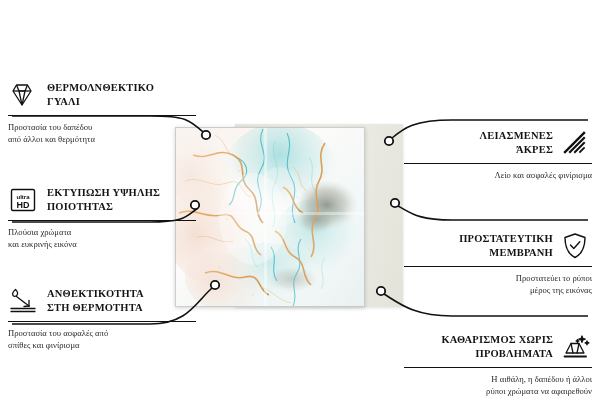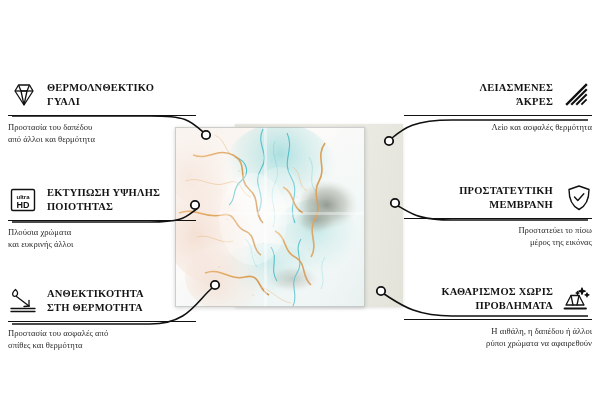--- a/index.html
+++ b/index.html
@@ -51,23 +51,23 @@
   
   #connectors{position:absolute;left:0;top:0;width:600px;height:400px;pointer-events:none;}
 
   
   .feature{position:absolute;width:188px;}
   .f-left{left:8px;text-align:left;}
   .f-right{right:8px;text-align:right;}
 
   .f-head{display:flex;align-items:center;gap:9px;min-height:34px;}
   .f-left .f-head{justify-content:flex-start;}
-  .f-right .f-head{justify-content:flex-end;flex-direction:row;}
-
-  .f-icon{width:30px;height:30px;flex:0 0 30px;display:flex;align-items:center;justify-content:flex-end;}
+  .f-right .f-head{justify-content:flex-end;flex-direction:row;margin-top:48px;}
+
+  .f-icon{width:30px;height:30px;flex:0 0 30px;display:flex;align-items:center;justify-content:flex-start;}
   .f-icon svg{display:block;}
 
   .f-title{
     font-size:10.5px;letter-spacing:.2px;line-height:1.32;
     color:#141414;font-weight:700;text-transform:uppercase;
     font-family:"Liberation Serif", serif;
   }
   .f-rule{height:1px;background:#111;margin-top:3px;width:100%;}
   .f-desc{
     margin-top:5px;font-size:8.6px;line-height:1.45;color:#2b2b2b;
@@ -248,21 +248,21 @@
         </svg>
       </span>
       <span class="f-title">
         <span>ΕΚΤΥΠΩΣΗ ΥΨΗΛΗΣ</span><br>
         <span>ΠΟΙΟΤΗΤΑΣ</span>
       </span>
     </div>
     <div class="f-rule"></div>
     <div class="f-desc">
       <div>Πλούσια χρώματα</div>
-      <div>και ευκρινής άλλοι</div>
+      <div>και ευκρινής εικόνα</div>
     </div>
   </div>
 
   <div class="feature f-left" style="top:268px">
     <div class="f-head">
       <span class="f-icon">
         <svg width="30" height="28" viewBox="0 0 30 28">
           <g fill="none" stroke="#111" stroke-width="1.3" stroke-linecap="round" stroke-linejoin="round">
             <path d="M7.5 2.5 C9.8 4.5, 10.2 6.8, 8.8 8.4 C7.6 9.8, 5.4 9.5, 4.8 7.9 C4.3 6.5, 5.3 4.4, 7.5 2.5 Z"></path>
             <path d="M8.5 9.5 L21 19"></path>
@@ -274,21 +274,21 @@
         </svg>
       </span>
       <span class="f-title">
         <span>ΑΝΘΕΚΤΙΚΟΤΗΤΑ</span><br>
         <span>ΣΤΗ ΘΕΡΜΟΤΗΤΑ</span>
       </span>
     </div>
     <div class="f-rule"></div>
     <div class="f-desc">
       <div>Προστασία του ασφαλές από</div>
-      <div>σπίθες και θερμότητα</div>
+      <div>σπίθες και φινίρισμα</div>
     </div>
   </div>
 
   <div class="feature f-right" style="top:62px">
     <div class="f-head">
       <span class="f-title">
         <span>ΛΕΙΑΣΜΕΝΕΣ</span><br>
         <span>ΆΚΡΕΣ</span>
       </span>
       <span class="f-icon">
@@ -297,21 +297,21 @@
             <path d="M3 22 L22 3" stroke-width="2.4"></path>
             <path d="M8 22 L22 8" stroke-width="2.2"></path>
             <path d="M13 22 L22 13" stroke-width="2"></path>
             <path d="M18 22 L22 18" stroke-width="1.8"></path>
           </g>
         </svg>
       </span>
     </div>
     <div class="f-rule"></div>
     <div class="f-desc">
-      <div>Λείο και ασφαλές θερμότητα</div>
+      <div>Λείο και ασφαλές φινίρισμα</div>
       <div></div>
     </div>
   </div>
 
   <div class="feature f-right" style="top:165px">
     <div class="f-head">
       <span class="f-title">
         <span>ΠΡΟΣΤΑΤΕΥΤΙΚΗ</span><br>
         <span>ΜΕΜΒΡΑΝΗ</span>
       </span>
@@ -319,21 +319,21 @@
         <svg width="26" height="28" viewBox="0 0 26 28">
           <g fill="none" stroke="#111" stroke-width="1.4" stroke-linecap="round" stroke-linejoin="round">
             <path d="M13 2 L23 5.5 C23 15, 20 22, 13 25.5 C6 22, 3 15, 3 5.5 Z"></path>
             <path d="M8.5 13 L11.8 16.5 L17.8 9.8"></path>
           </g>
         </svg>
       </span>
     </div>
     <div class="f-rule"></div>
     <div class="f-desc">
-      <div>Προστατεύει το πίσω</div>
+      <div>Προστατεύει το ρύποι</div>
       <div>μέρος της εικόνας</div>
     </div>
   </div>
 
   <div class="feature f-right" style="top:266px">
     <div class="f-head">
       <span class="f-title">
         <span>ΚΑΘΑΡΙΣΜΟΣ ΧΩΡΙΣ</span><br>
         <span>ΠΡΟΒΛΗΜΑΤΑ</span>
       </span>

